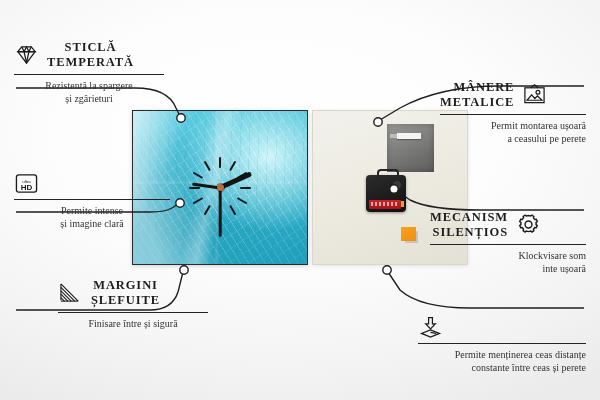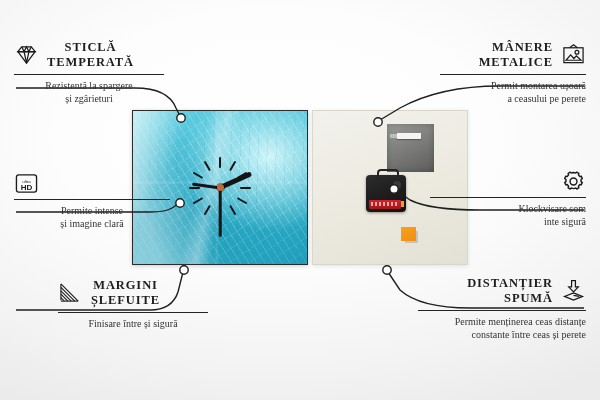--- a/index.html
+++ b/index.html
@@ -100,21 +100,21 @@
     font-size:12.5px;font-weight:bold;letter-spacing:.9px;color:#1d1d1d;
     line-height:1.18;text-transform:uppercase;white-space:pre-line;
   }
   .callout .rule{height:1px;background:#242424;margin:4px 0 4px;}
   .callout .desc{font-size:10px;color:#333;line-height:1.3;white-space:pre-line;}
   .ico{width:25px;height:23px;flex:0 0 25px;display:block;}
   .ico svg{display:block;width:25px;height:23px;}
 
   .left .head{justify-content:flex-start;}
   .left .title,.left .desc{text-align:center;}
-  .right .head{justify-content:flex-end;}
+  .right .head{margin-top:40px;}
   .right .title,.right .desc{text-align:right;}
 
   
   #c-sticla{left:14px;top:40px;width:150px;}
   #c-hd{left:14px;top:172px;width:156px;}
   #c-margini{left:14px;top:278px;width:150px;margin-left:44px;}
   #c-manere{left:440px;top:40px;width:146px;}
   #c-mecanism{left:430px;top:170px;width:156px;}
   #c-distantier{left:418px;top:276px;width:168px;}
 
@@ -285,38 +285,38 @@
           </svg>
       </span>
     </div>
     <div class="rule"></div>
     <div class="desc">Permit montarea ușoară
 a ceasului pe perete</div>
   </div>
 
   <div class="callout right" id="c-mecanism">
     <div class="head">
+      <span class="title">MECANISM
+SILENȚIOS</span>
       <span class="ico">
         <svg viewBox="0 0 26 24">
             <g fill="none" stroke="#1b1b1b" stroke-width="1.5">
           <path d="M13 2.6 l2.4 .55 1.2 -1.0 2.0 1.45 -.45 1.5 1.45 1.75 1.55 -.25 1.0 2.3 -1.25 .95 .0 2.3 1.25 .95 -1.0 2.3 -1.55 -.25 -1.45 1.75 .45 1.5 -2.0 1.45 -1.2 -1.0 -2.4 .55 -2.4 -.55 -1.2 1.0 -2.0 -1.45 .45 -1.5 -1.45 -1.75 -1.55 .25 -1.0 -2.3 1.25 -.95 .0 -2.3 -1.25 -.95 1.0 -2.3 1.55 .25 1.45 -1.75 -.45 -1.5 2.0 -1.45 1.2 1.0 Z"></path>
           <circle cx="13" cy="12" r="3.6"></circle>
             </g>
           </svg>
       </span>
     </div>
     <div class="rule"></div>
     <div class="desc">Klockvisare som
-inte sigură</div>
+inte ușoară</div>
   </div>
 
   <div class="callout right" id="c-distantier">
     <div class="head">
-      <span class="title">DISTANȚIER
-SPUMĂ</span>
       <span class="ico">
         <svg viewBox="0 0 26 24">
             <g fill="none" stroke="#1b1b1b" stroke-width="1.3">
           <path d="M11 1.8 L15 1.8 L15 8.2 L18 8.2 L13 13.4 L8 8.2 L11 8.2 Z"></path>
           <path d="M13 14.4 L22.4 18.2 L13 22 L3.6 18.2 Z"></path>
           <path d="M13 17.0 L19 18.2"></path>
             </g>
           </svg>
       </span>
     </div>

